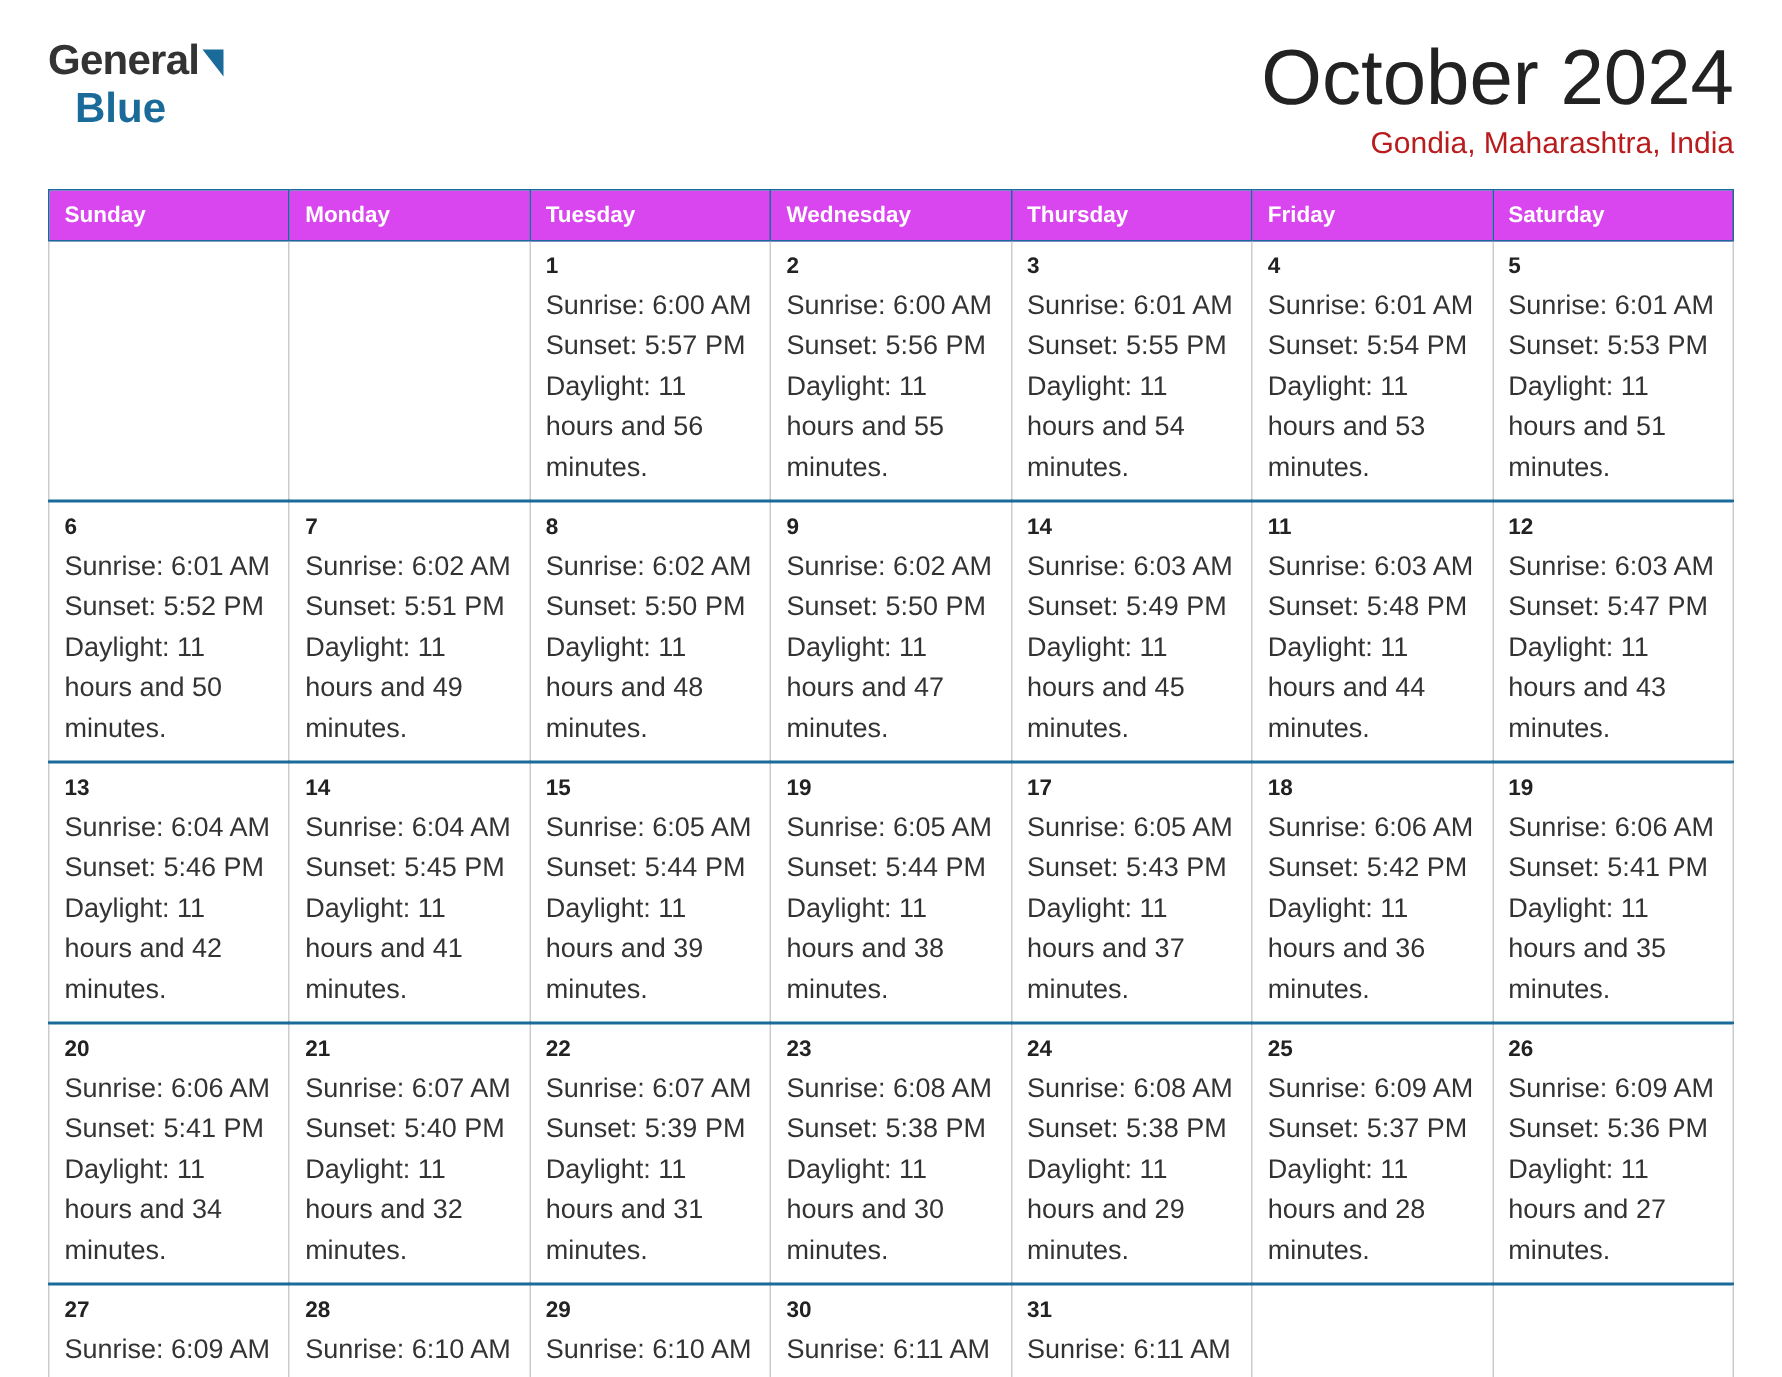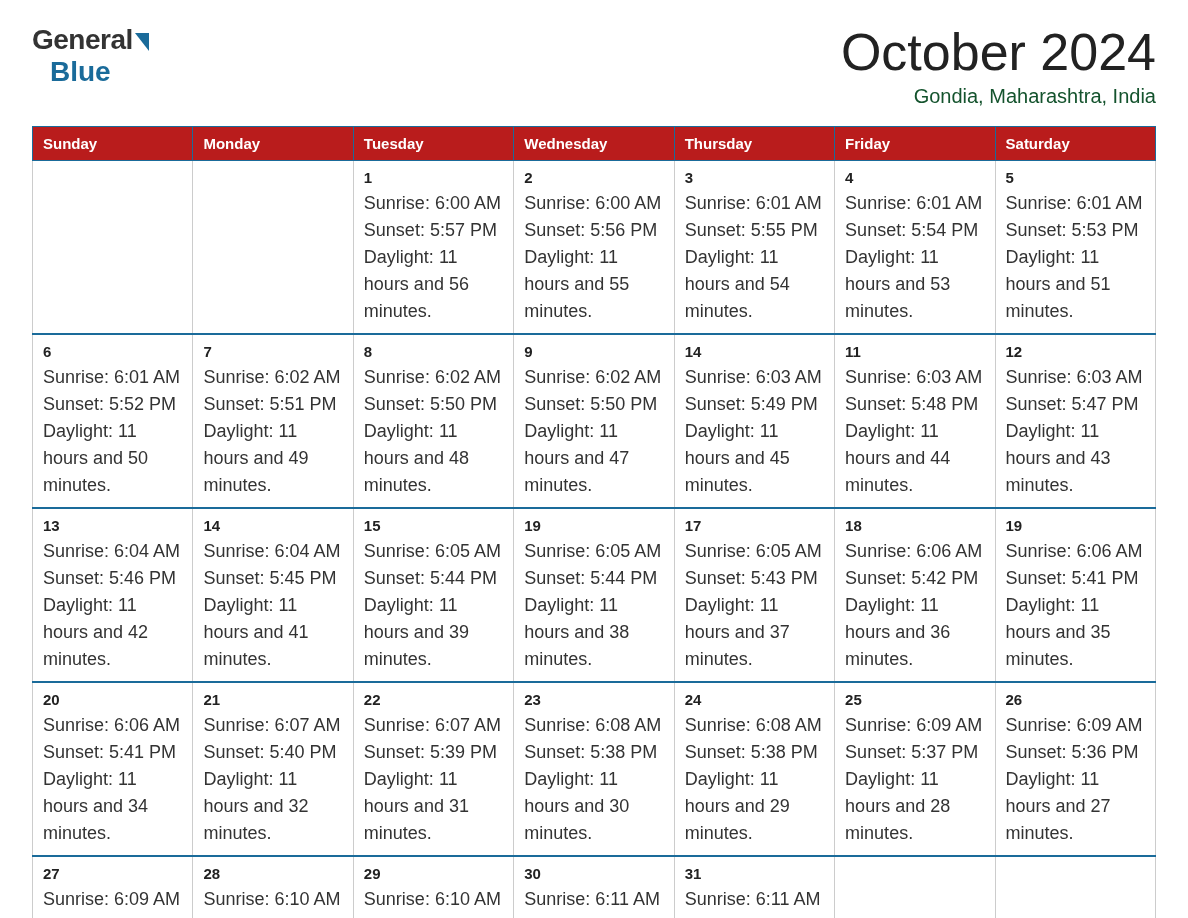--- a/index.html
+++ b/index.html
@@ -50,30 +50,30 @@
       text-align: right;
     }
     .month-title {
       font-size: 52px;
       font-weight: normal;
       color: #222;
       line-height: 1.1;
     }
     .location-title {
       font-size: 20px;
-      color: #14532d;
+      color: #b91c1c;
       margin-top: 4px;
     }
     table {
       width: 100%;
       border-collapse: collapse;
       table-layout: fixed;
     }
     thead tr th {
-      background-color: #b91c1c;
+      background-color: #d946ef;
       color: #fff;
       font-size: 15px;
       font-weight: bold;
       padding: 8px 10px;
       text-align: left;
       border: 1px solid #1a6b9a;
     }
     tbody tr td {
       vertical-align: top;
       border: 1px solid #ccc;

